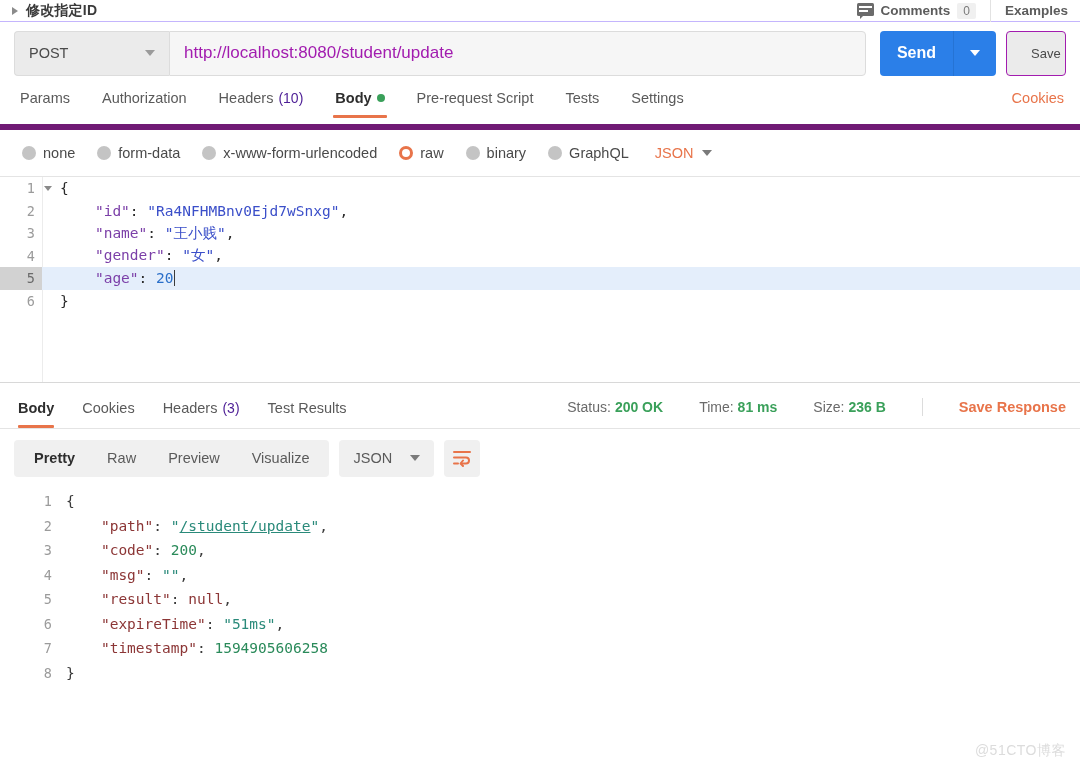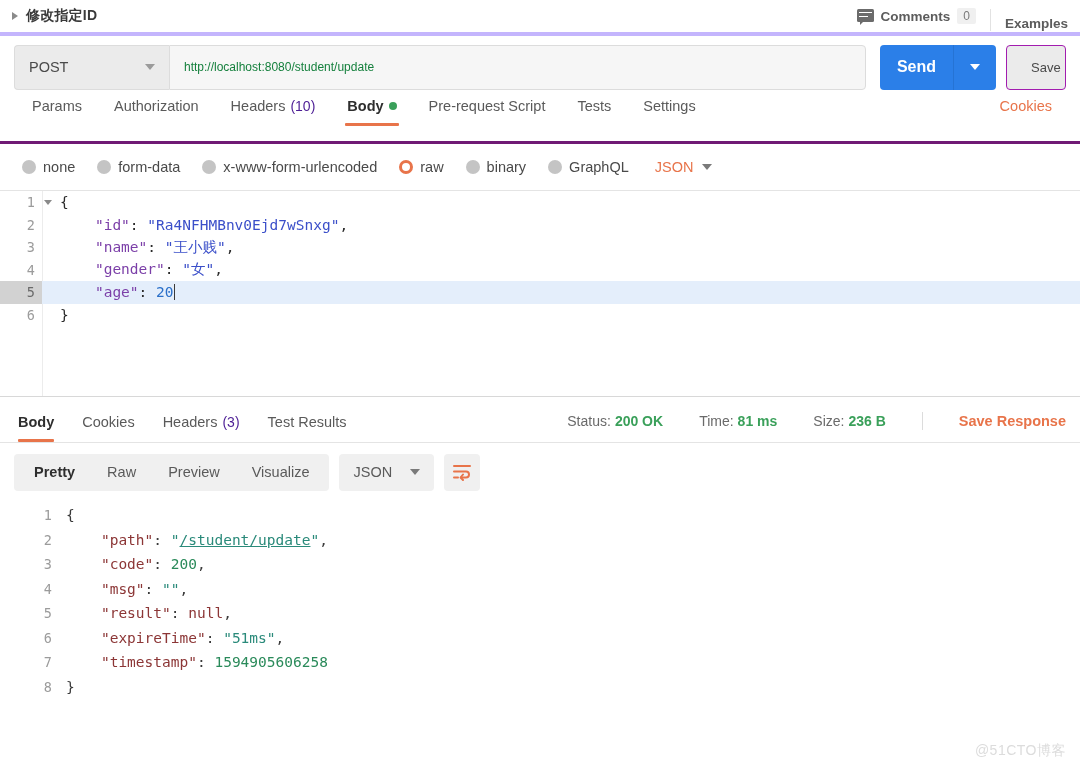--- a/index.html
+++ b/index.html
@@ -8,40 +8,40 @@
     width:1080px; height:770px;
     background:#ffffff;
     font-family:"Liberation Sans", sans-serif;
     color:#3c3c3c;
     overflow:hidden;
     position:relative;
   }
 
   
   .title-row {
-    height:36px;
+    height:22px;
     display:flex; align-items:center;
-    border-bottom:4px solid #c4b5fd;
+    border-bottom:1px solid #c4b5fd;
     background:#ffffff;
     padding:1px 12px;
     position:relative;
   }
   .disclosure {
     width:0; height:0;
     border-left:6px solid #8b8b8b;
     border-top:4.5px solid transparent;
     border-bottom:4.5px solid transparent;
     margin-right:8px;
   }
   .req-title {
     font-size:14px; font-weight:bold; color:#3a3a3a;
     letter-spacing:0.2px;
   }
   .title-right {
-    margin-left:auto; display:flex; align-items:flex-end; height:100%;
+    margin-left:auto; display:flex; align-items:center; height:100%;
   }
   .comments-group {
     display:flex; align-items:center; gap:7px;
     padding-right:14px; height:100%;
   }
   .comment-icon {
     width:17px; height:15px; position:relative;
     display:inline-block;
   }
   .comment-icon .bubble {
@@ -95,21 +95,21 @@
     border-right:5px solid transparent;
     border-top:6px solid #9b9b9b;
   }
   .url-box {
     flex:1; height:45px;
     background:#f6f6f6; border:1px solid #dcdcdc;
     border-radius:0 4px 4px 0;
     display:flex; align-items:center;
     padding:0 14px;
   }
-  .url-text { font-size:12px; color:#15803d; }
+  .url-text { font-size:17px; color:#a21caf; }
   .send-btn {
     margin-left:14px; height:45px; width:116px;
     background:#2b7fe8; border-radius:4px;
     display:flex; align-items:center;
     cursor:pointer;
   }
   .send-label {
     flex:1; text-align:center; color:#ffffff;
     font-size:16px; font-weight:bold;
   }
@@ -128,23 +128,23 @@
     background:#ebebeb; border:1px solid #a21caf;
     border-radius:4px;
     display:flex; align-items:center; padding-left:24px;
     font-size:13px; color:#4a4a4a;
     overflow:hidden; white-space:nowrap;
     cursor:pointer;
   }
 
   
   .req-tabs {
-    height:46px; display:flex; align-items:flex-start;
-    border-bottom:3px solid #701a75;
-    padding:0 28px;
+    height:46px; display:flex; align-items:center;
+    border-bottom:6px solid #701a75;
+    padding:0 16px;
     position:relative;
   }
   .rtab {
     font-size:14.5px; color:#5a5a5a;
     padding:0 16px 12px 16px;
     cursor:pointer; position:relative;
     display:flex; align-items:center; gap:5px;
     white-space:nowrap;
   }
   .rtab:first-child { padding-left:4px; }

